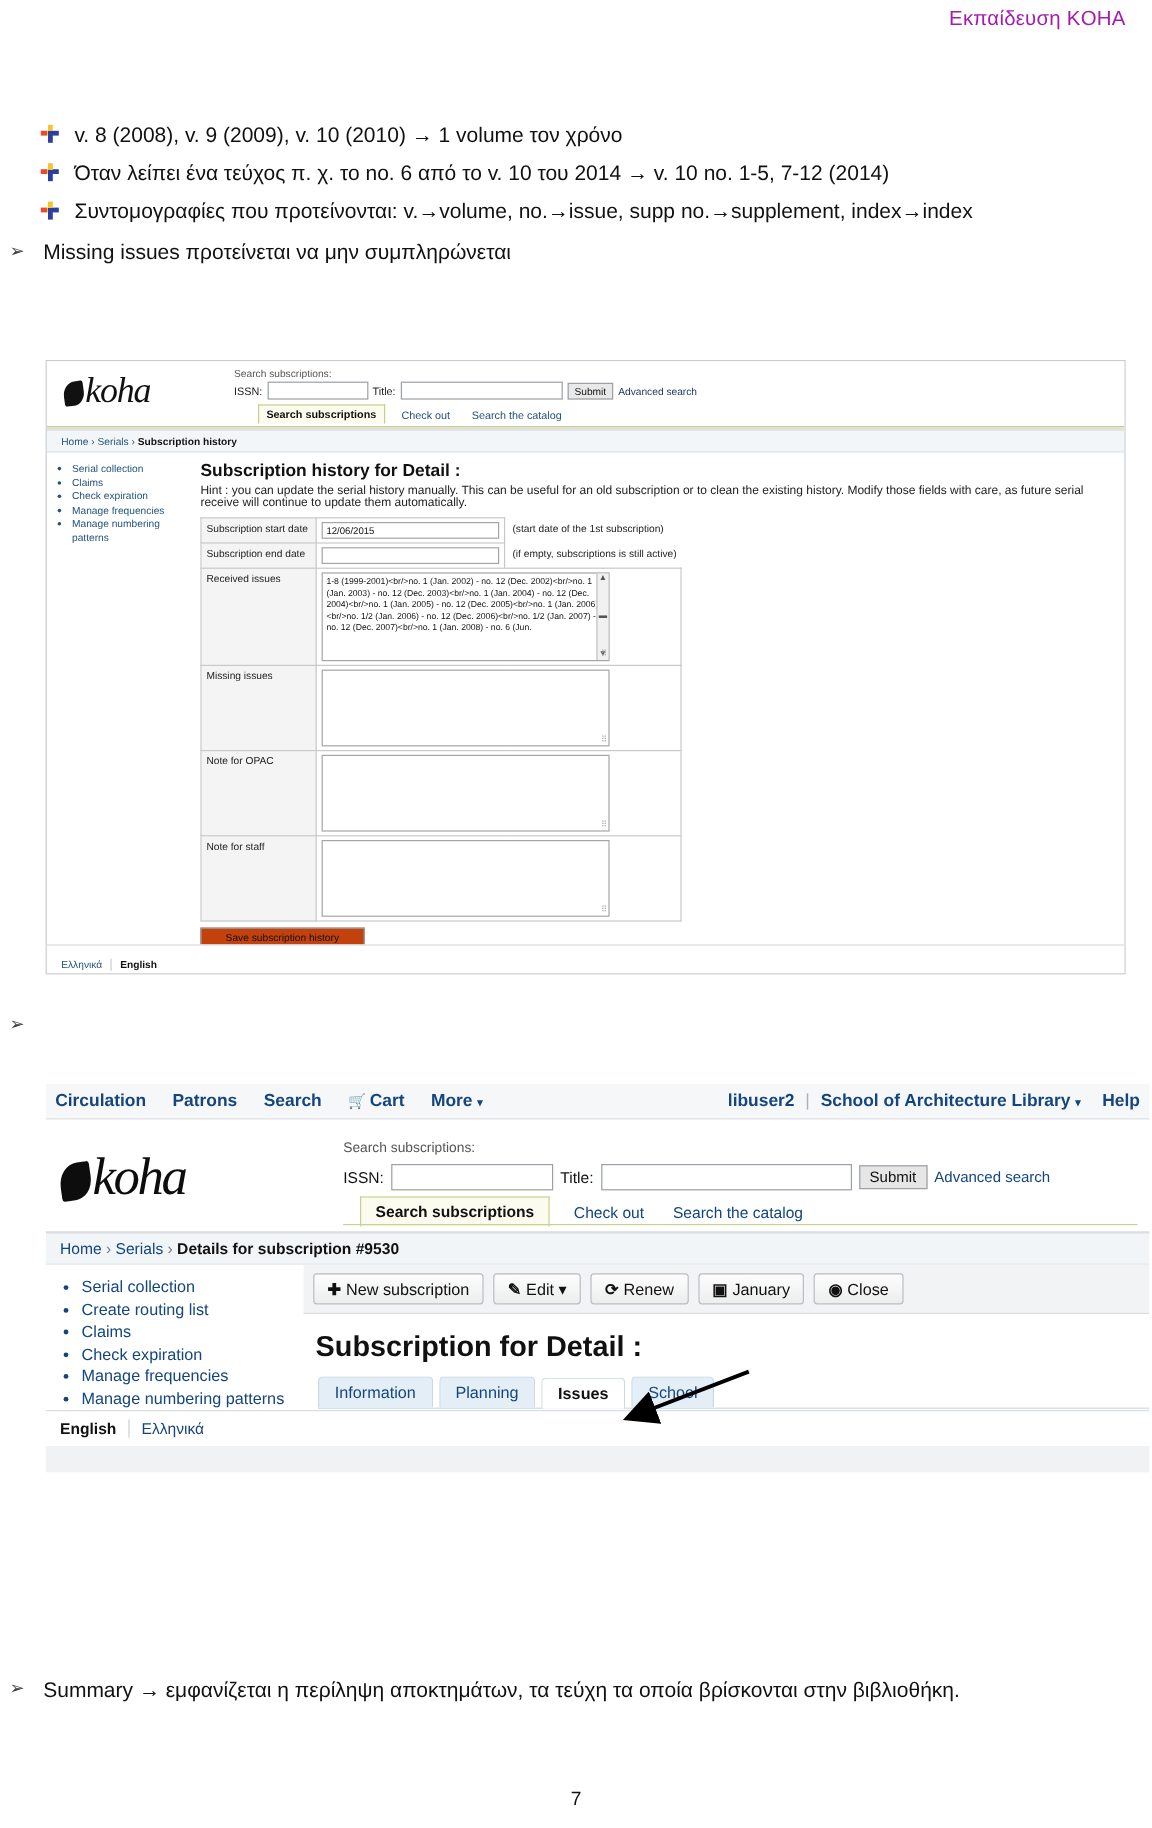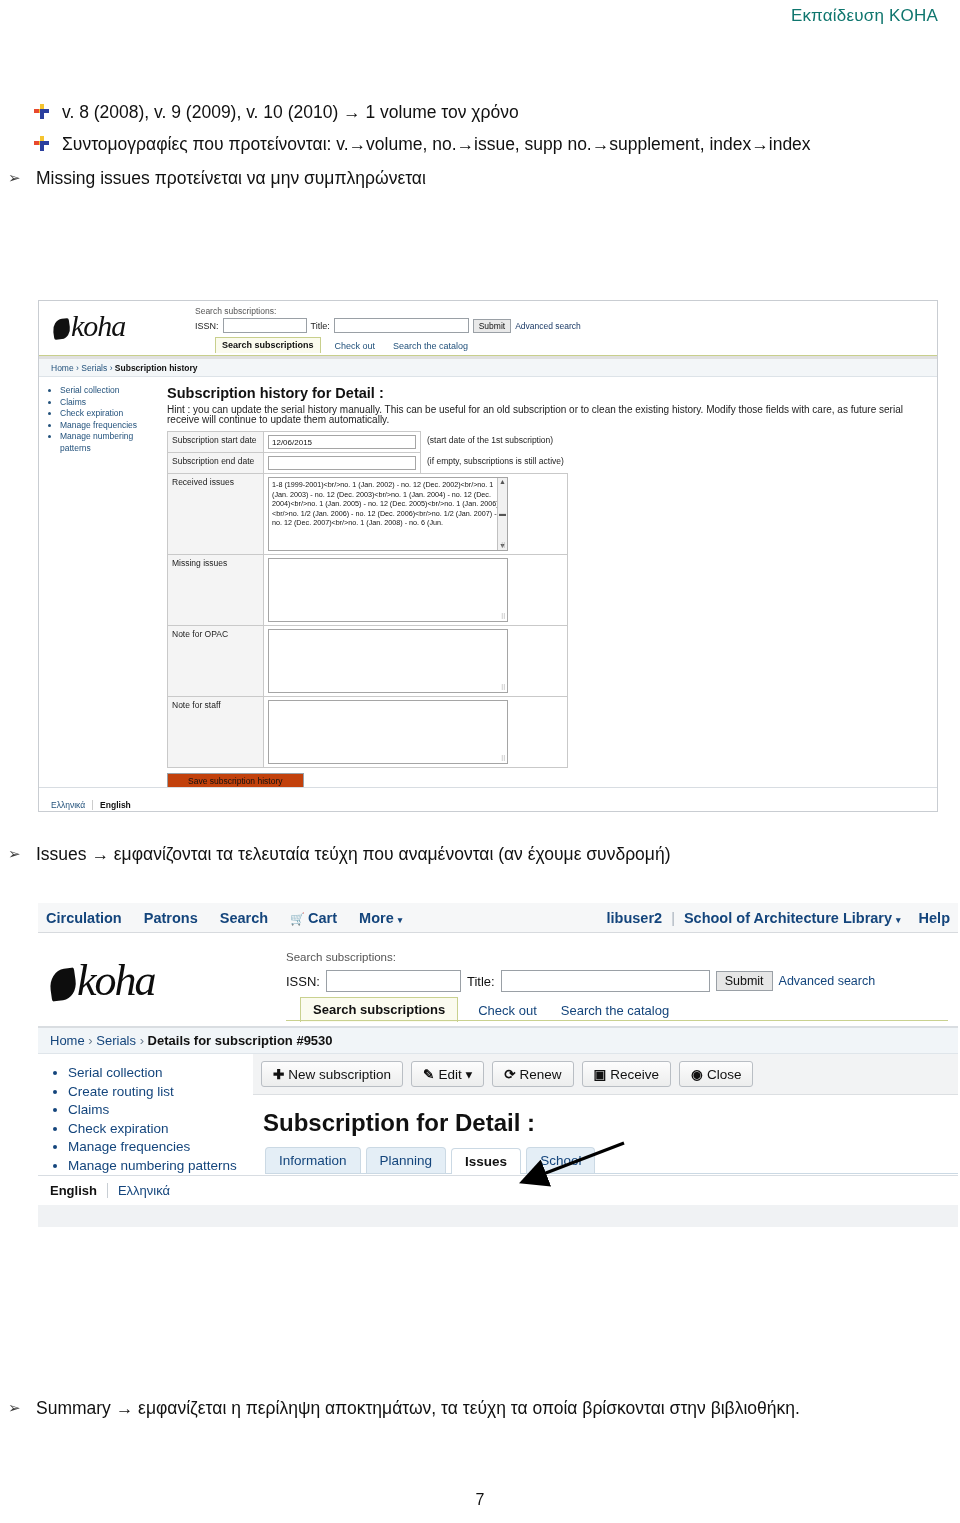--- a/index.html
+++ b/index.html
@@ -9,21 +9,21 @@
     background:#ffffff;
     font-family: "Liberation Sans", sans-serif;
     color:#000;
     position:relative;
     overflow:hidden;
   }
 
   
   .doc-header {
     position:absolute; top:6px; right:22px;
-    font-size:17px; color:#0f766e; letter-spacing:.2px;
+    font-size:17px; color:#a21caf; letter-spacing:.2px;
   }
 
   
   .doc-text { position:absolute; left:0; top:0; width:960px; }
 
   .lvl2 {
     position:relative;
     margin:0 0 0 0;
     padding-left:62px;
     font-size:17.5px; line-height:32px; color:#111;
@@ -249,20 +249,21 @@
 
 <div class="doc-text" style="top:96px;">
 
   <div class="lvl2">
     <span class="bullet"></span>
     <span>v. 8 (2008), v. 9 (2009), v. 10 (2010) → 1 volume τον χρόνο</span>
   </div>
 
   <div class="lvl2 justify">
     <span class="bullet"></span>
+    <span>Όταν λείπει ένα τεύχος π. χ. το no. 6 από το v. 10 του 2014 → v. 10 no. 1-5, 7-12 (2014)</span>
   </div>
 
   <div class="lvl2 justify">
     <span class="bullet"></span>
     <span>Συντομογραφίες που προτείνονται: v.→volume, no.→issue, supp no.→supplement, index→index</span>
   </div>
 
   <div class="lvl1" style="margin-top:2px;">
     <span class="arrowbul">➢</span>
     <span>Missing issues προτείνεται να μην συμπληρώνεται</span>
@@ -379,21 +380,20 @@
   </div>
 
   <div class="s1-foot">
     <span class="el">Ελληνικά</span><span class="en">English</span>
   </div>
 </div>
 
 <div class="doc-text" style="top:838px;">
   <div class="lvl1">
     <span class="arrowbul">➢</span>
-    <span>Issues → εμφανίζονται τα τελευταία τεύχη που αναμένονται (αν έχουμε συνδρομή)</span>
   </div>
 </div>
 
 <div class="shot" id="shot2">
 
   <div class="s2-nav">
     <a>Circulation</a>
     <a>Patrons</a>
     <a>Search</a>
     <a><span class="cart-ico">🛒</span><span>Cart</span></a>
@@ -444,21 +444,21 @@
         <li>Manage frequencies</li>
         <li>Manage numbering patterns</li>
       </ul>
     </div>
 
     <div class="s2-main">
       <div class="s2-toolbar">
         <button class="s2-tb"><span class="g">✚</span><span>New subscription</span></button>
         <button class="s2-tb"><span class="g">✎</span><span>Edit ▾</span></button>
         <button class="s2-tb"><span class="g">⟳</span><span>Renew</span></button>
-        <button class="s2-tb"><span class="g">▣</span><span>Receive</span></button>
+        <button class="s2-tb"><span class="g">▣</span><span>January</span></button>
         <button class="s2-tb"><span class="g">◉</span><span>Close</span></button>
       </div>
 
       <h1 class="s2-h1">Subscription for Detail :</h1>
 
       <div class="s2-ptabs">
         <span class="s2-ptab">Information</span>
         <span class="s2-ptab">Planning</span>
         <span class="s2-ptab active">Issues</span>
         <span class="s2-ptab">School</span>

